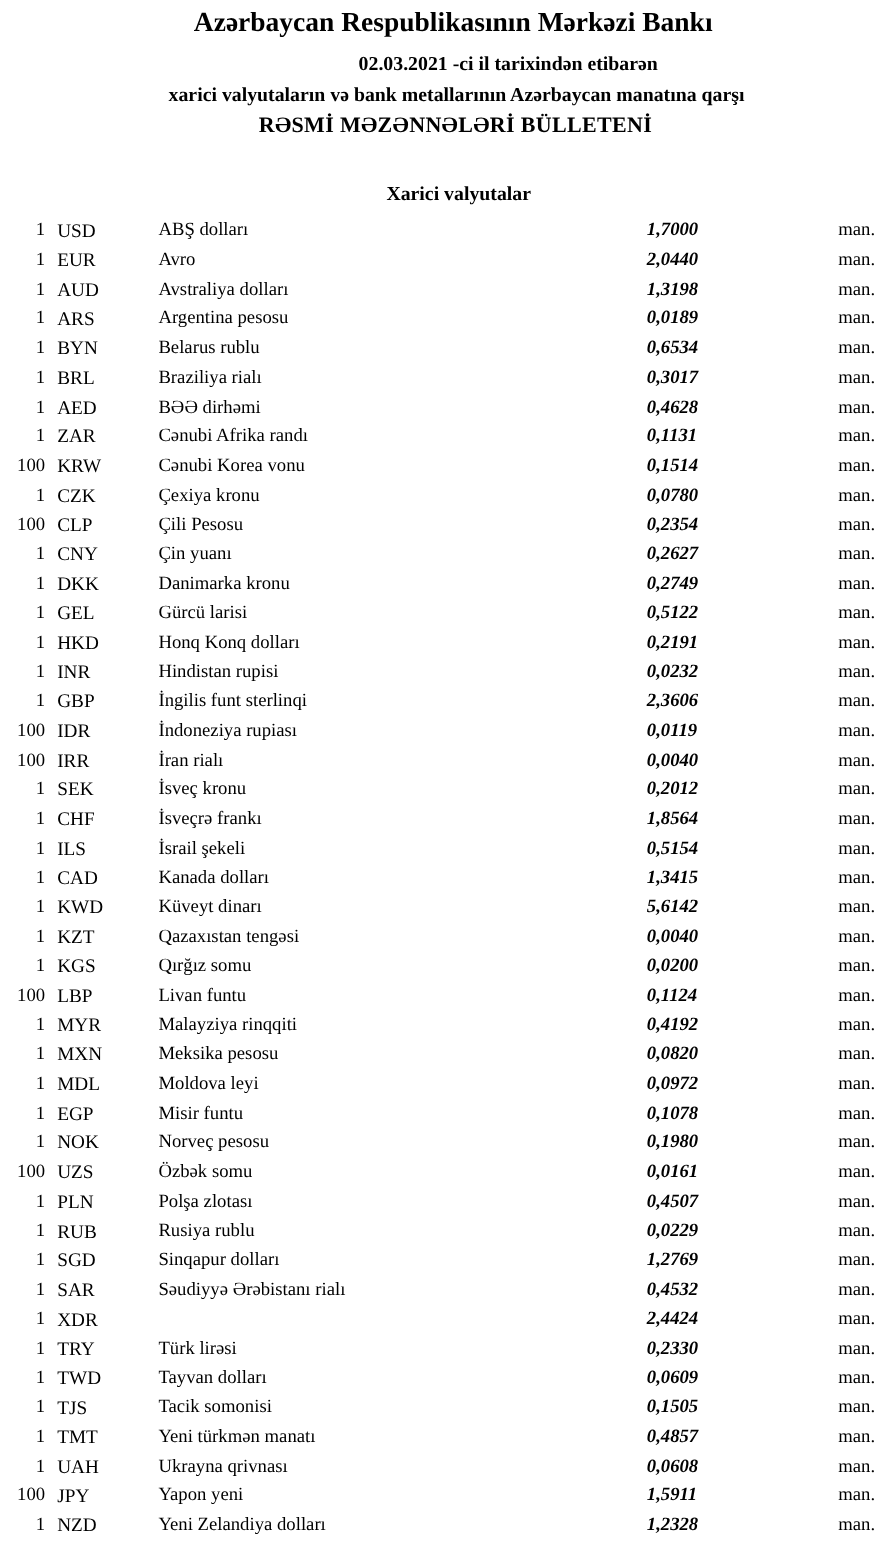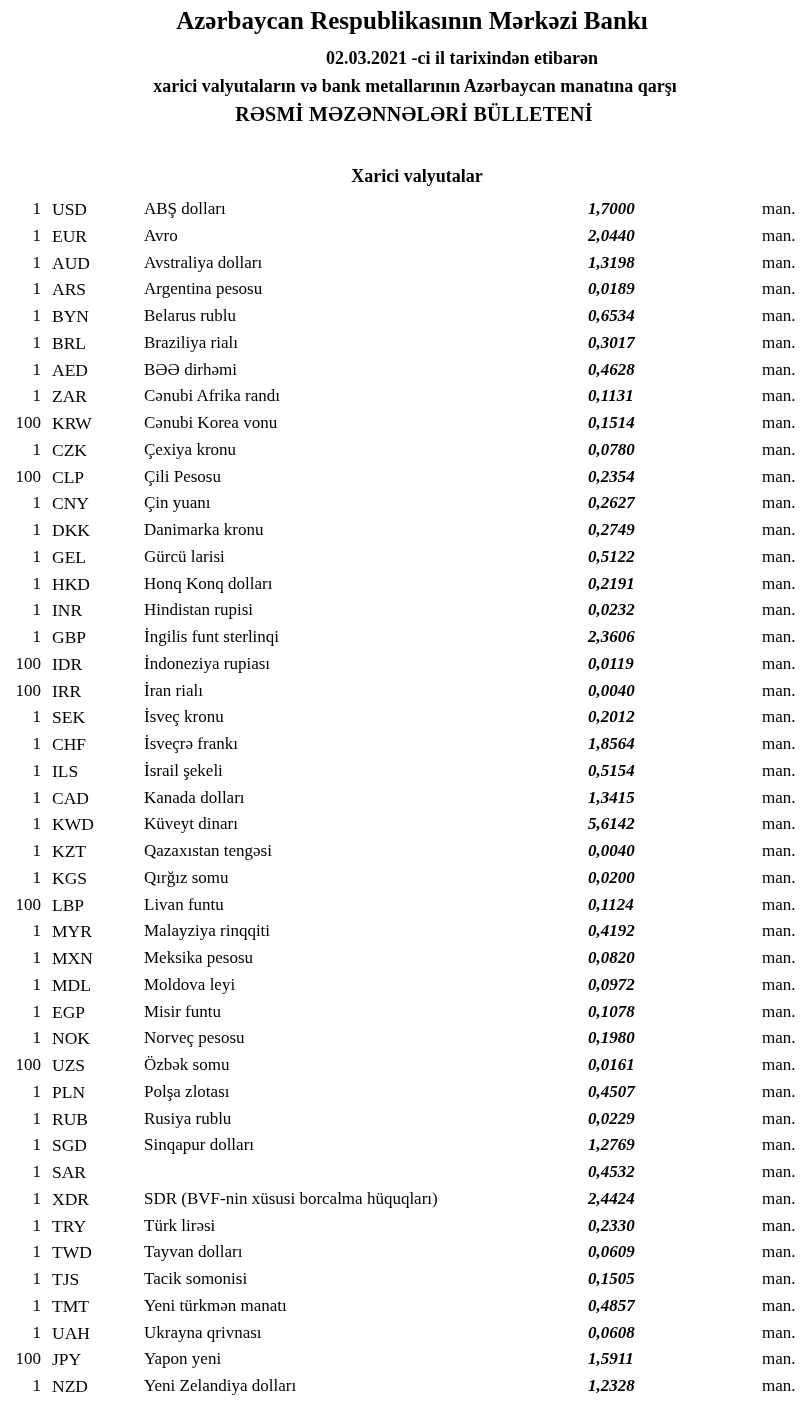--- a/index.html
+++ b/index.html
@@ -350,28 +350,28 @@
       <span class="cell qty">1</span>
       <span class="cell code">SGD</span>
       <span class="cell name">Sinqapur dolları</span>
       <span class="cell rate">1,2769</span>
       <span class="cell unit">man.</span>
     </div>
 
     <div class="row">
       <span class="cell qty">1</span>
       <span class="cell code">SAR</span>
+      <span class="cell name">Səudiyyə Ərəbistanı rialı</span>
       <span class="cell rate">0,4532</span>
       <span class="cell unit">man.</span>
     </div>
 
     <div class="row">
       <span class="cell qty">1</span>
       <span class="cell code">XDR</span>
-      <span class="cell name">SDR (BVF-nin xüsusi borcalma hüquqları)</span>
       <span class="cell rate">2,4424</span>
       <span class="cell unit">man.</span>
     </div>
 
     <div class="row">
       <span class="cell qty">1</span>
       <span class="cell code">TRY</span>
       <span class="cell name">Türk lirəsi</span>
       <span class="cell rate">0,2330</span>
       <span class="cell unit">man.</span>

